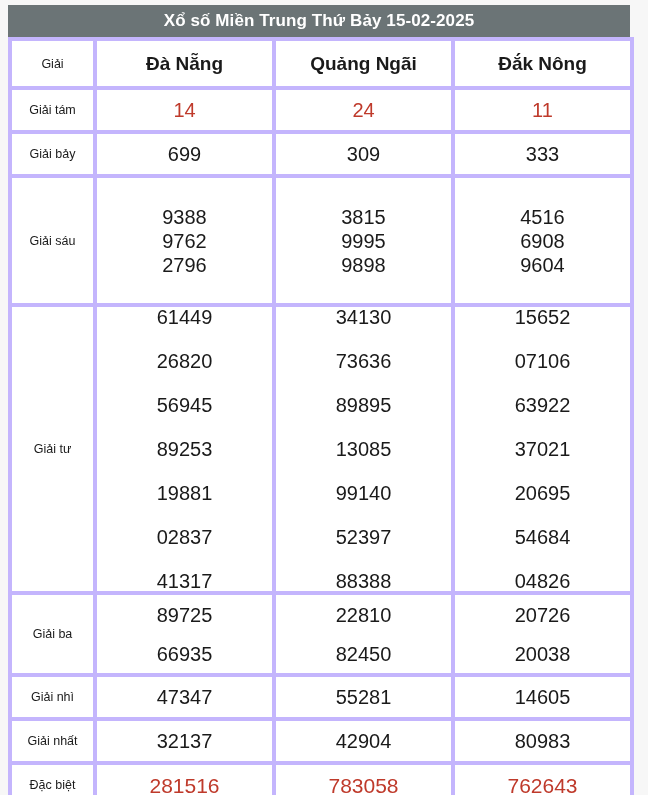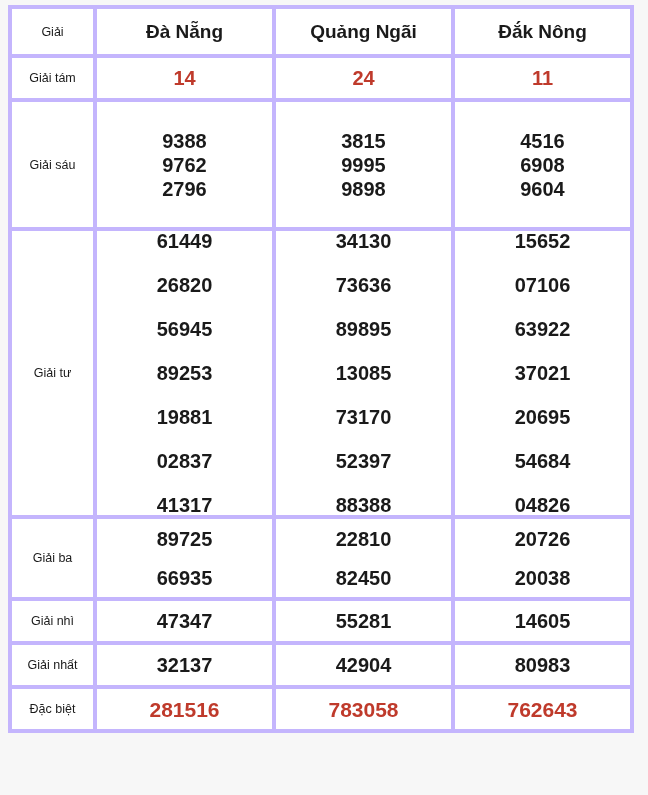--- a/index.html
+++ b/index.html
@@ -53,21 +53,21 @@
     font-weight: normal;
     color: #1f1f1f;
   }
   td.prov-head {
     font-size: 19px;
     font-weight: bold;
     height: 45px;
   }
   td.numcell {
     font-size: 20px;
-    font-weight: bold;
+    font-weight: normal;
     line-height: 1.0;
   }
   td.numcell .n {
     display: block;
   }
   
   tr.r-head td { height: 45px; }
   tr.r-one td  { height: 40px; }
   tr.r-three td { height: 125px; }
   tr.r-seven td { height: 265px; }
@@ -76,20 +76,21 @@
   td.numcell.multi7 .n + .n { margin-top: 24px; }
   td.numcell.multi2 .n + .n { margin-top: 19px; }
   .red { color: #bf3a2b; }
   td.numcell.special { font-size: 21px; }
 </style>
 </head>
 <body>
 
 <div id="result-panel">
 
+  <div id="title-bar">Xổ số Miền Trung Thứ Bảy 15-02-2025</div>
 
   <table class="lottery">
     <colgroup>
       <col class="c-label">
       <col class="c-prov">
       <col class="c-prov">
       <col class="c-prov">
     </colgroup>
     <tbody>
       <tr class="r-head">
@@ -105,20 +106,32 @@
             <span class="n red">14</span>
           </td>
         <td class="numcell">
             <span class="n red">24</span>
           </td>
         <td class="numcell">
             <span class="n red">11</span>
           </td>
       </tr>
 
+      <tr class="r-one">
+        <td class="label">Giải bảy</td>
+        <td class="numcell">
+            <span class="n">699</span>
+          </td>
+        <td class="numcell">
+            <span class="n">309</span>
+          </td>
+        <td class="numcell">
+            <span class="n">333</span>
+          </td>
+      </tr>
 
       <tr class="r-three">
         <td class="label">Giải sáu</td>
         <td class="numcell multi">
           <span class="n">9388</span>
           <span class="n">9762</span>
           <span class="n">2796</span>
         </td>
         <td class="numcell multi">
           <span class="n">3815</span>
@@ -142,21 +155,21 @@
           <span class="n">89253</span>
           <span class="n">19881</span>
           <span class="n">02837</span>
           <span class="n">41317</span>
         </td>
         <td class="numcell multi7">
           <span class="n">34130</span>
           <span class="n">73636</span>
           <span class="n">89895</span>
           <span class="n">13085</span>
-          <span class="n">73170</span>
+          <span class="n">99140</span>
           <span class="n">52397</span>
           <span class="n">88388</span>
         </td>
         <td class="numcell multi7">
           <span class="n">15652</span>
           <span class="n">07106</span>
           <span class="n">63922</span>
           <span class="n">37021</span>
           <span class="n">20695</span>
           <span class="n">54684</span>

